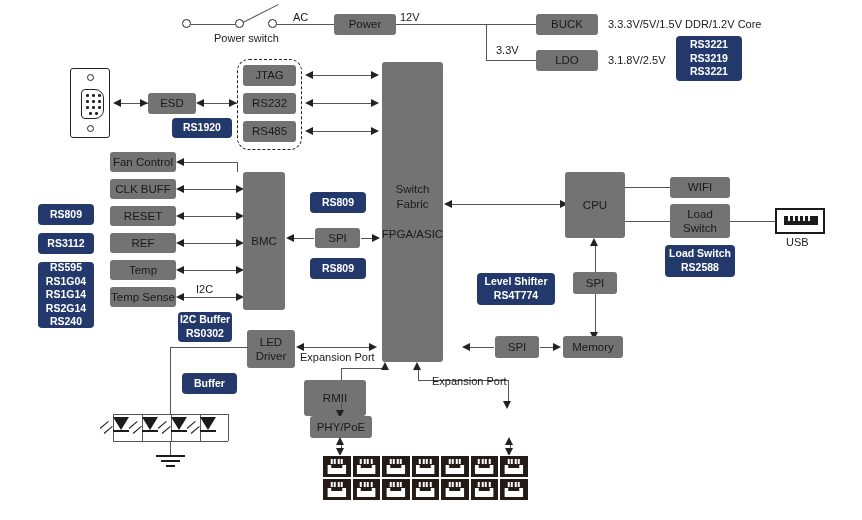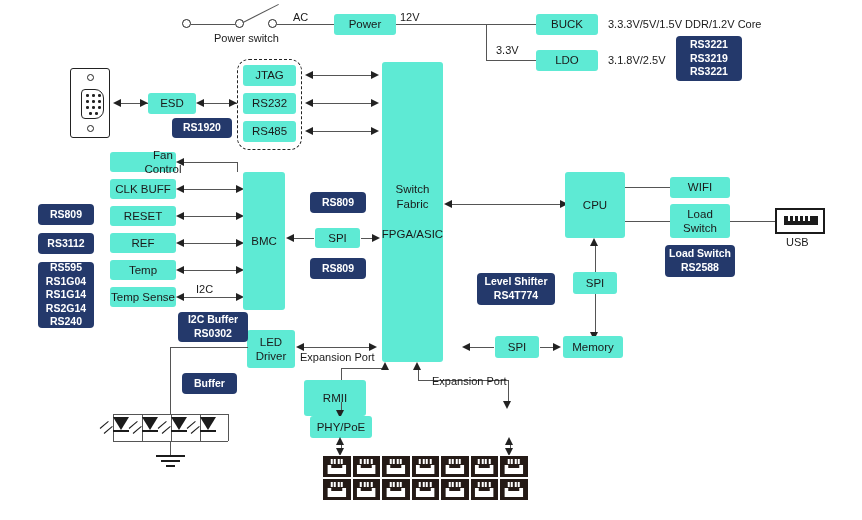--- a/index.html
+++ b/index.html
@@ -1,19 +1,19 @@
 <!DOCTYPE html>
 <html><head>
 <meta charset="utf-8">
 <style>
   html,body{margin:0;padding:0;background:#ffffff;}
   body{width:862px;height:520px;overflow:hidden;font-family:"Liberation Sans",sans-serif;color:#111;}
   #root{position:relative;width:862px;height:520px;}
 
-  .box{position:absolute;background:#5eead4;border-radius:3px;display:flex;align-items:center;
+  .box{position:absolute;background:#737373;border-radius:3px;display:flex;align-items:center;
        justify-content:center;text-align:center;font-size:11.5px;color:#1a1a1a;line-height:1.25;
        box-sizing:border-box;}
   .navy{position:absolute;background:#24396b;border-radius:4px;display:flex;align-items:center;
         justify-content:center;text-align:center;font-size:10.5px;color:#ffffff;font-weight:bold;
         line-height:1.3;box-sizing:border-box;}
   .lbl{position:absolute;font-size:11px;color:#1a1a1a;white-space:nowrap;line-height:1.25;}
   .lbl.c{text-align:center;}
 
   
   .h{position:absolute;height:0;border-top:1.4px solid #555;}
@@ -135,21 +135,21 @@
   <div class="ar ar-r" style="left:371px;top:71px;"></div>
 
   <div class="h" style="left:312px;top:103px;width:64px;"></div>
   <div class="ar ar-l" style="left:305px;top:99px;"></div>
   <div class="ar ar-r" style="left:371px;top:99px;"></div>
 
   <div class="h" style="left:312px;top:131px;width:64px;"></div>
   <div class="ar ar-l" style="left:305px;top:127px;"></div>
   <div class="ar ar-r" style="left:371px;top:127px;"></div>
 
-  <div class="box" style="left:110px;top:152px;width:66px;height:20px;padding-left:40px;">Fan Control</div>
+  <div class="box" style="left:110px;top:152px;width:66px;height:20px;">Fan Control</div>
   <div class="box" style="left:110px;top:179px;width:66px;height:20px;">CLK BUFF</div>
   <div class="box" style="left:110px;top:206px;width:66px;height:20px;">RESET</div>
   <div class="box" style="left:110px;top:233px;width:66px;height:20px;">REF</div>
   <div class="box" style="left:110px;top:260px;width:66px;height:20px;">Temp</div>
   <div class="box" style="left:110px;top:287px;width:66px;height:20px;">Temp Sense</div>
 
   <div class="h" style="left:183px;top:162px;width:55px;"></div>
   <div class="v" style="left:237px;top:162px;height:10px;"></div>
   <div class="ar ar-l" style="left:176px;top:158px;"></div>
 
@@ -246,21 +246,21 @@
 RS4T774</div>
 
   <div class="box" style="left:247px;top:330px;width:48px;height:38px;white-space:pre-line;">LED
 Driver</div>
 
   <div class="h" style="left:303px;top:347px;width:70px;"></div>
   <div class="ar ar-l" style="left:296px;top:343px;"></div>
   <div class="ar ar-r" style="left:369px;top:343px;"></div>
   <div class="lbl" style="left:300px;top:351px;">Expansion Port</div>
 
-  <div class="navy" style="left:178px;top:312px;width:70px;height:30px;white-space:pre-line;">I2C Buffer
+  <div class="navy" style="left:178px;top:312px;width:54px;height:30px;white-space:pre-line;">I2C Buffer
 RS0302</div>
 
   <div class="v" style="left:170px;top:347px;height:68px;"></div>
   <div class="h" style="left:170px;top:347px;width:78px;"></div>
 
   <div class="navy" style="left:182px;top:373px;width:55px;height:21px;">Buffer</div>
 
   <div class="h" style="left:113px;top:414px;width:115px;"></div>
   <div class="h" style="left:113px;top:441px;width:115px;"></div>
   <div class="v" style="left:113px;top:414px;height:27px;"></div>

